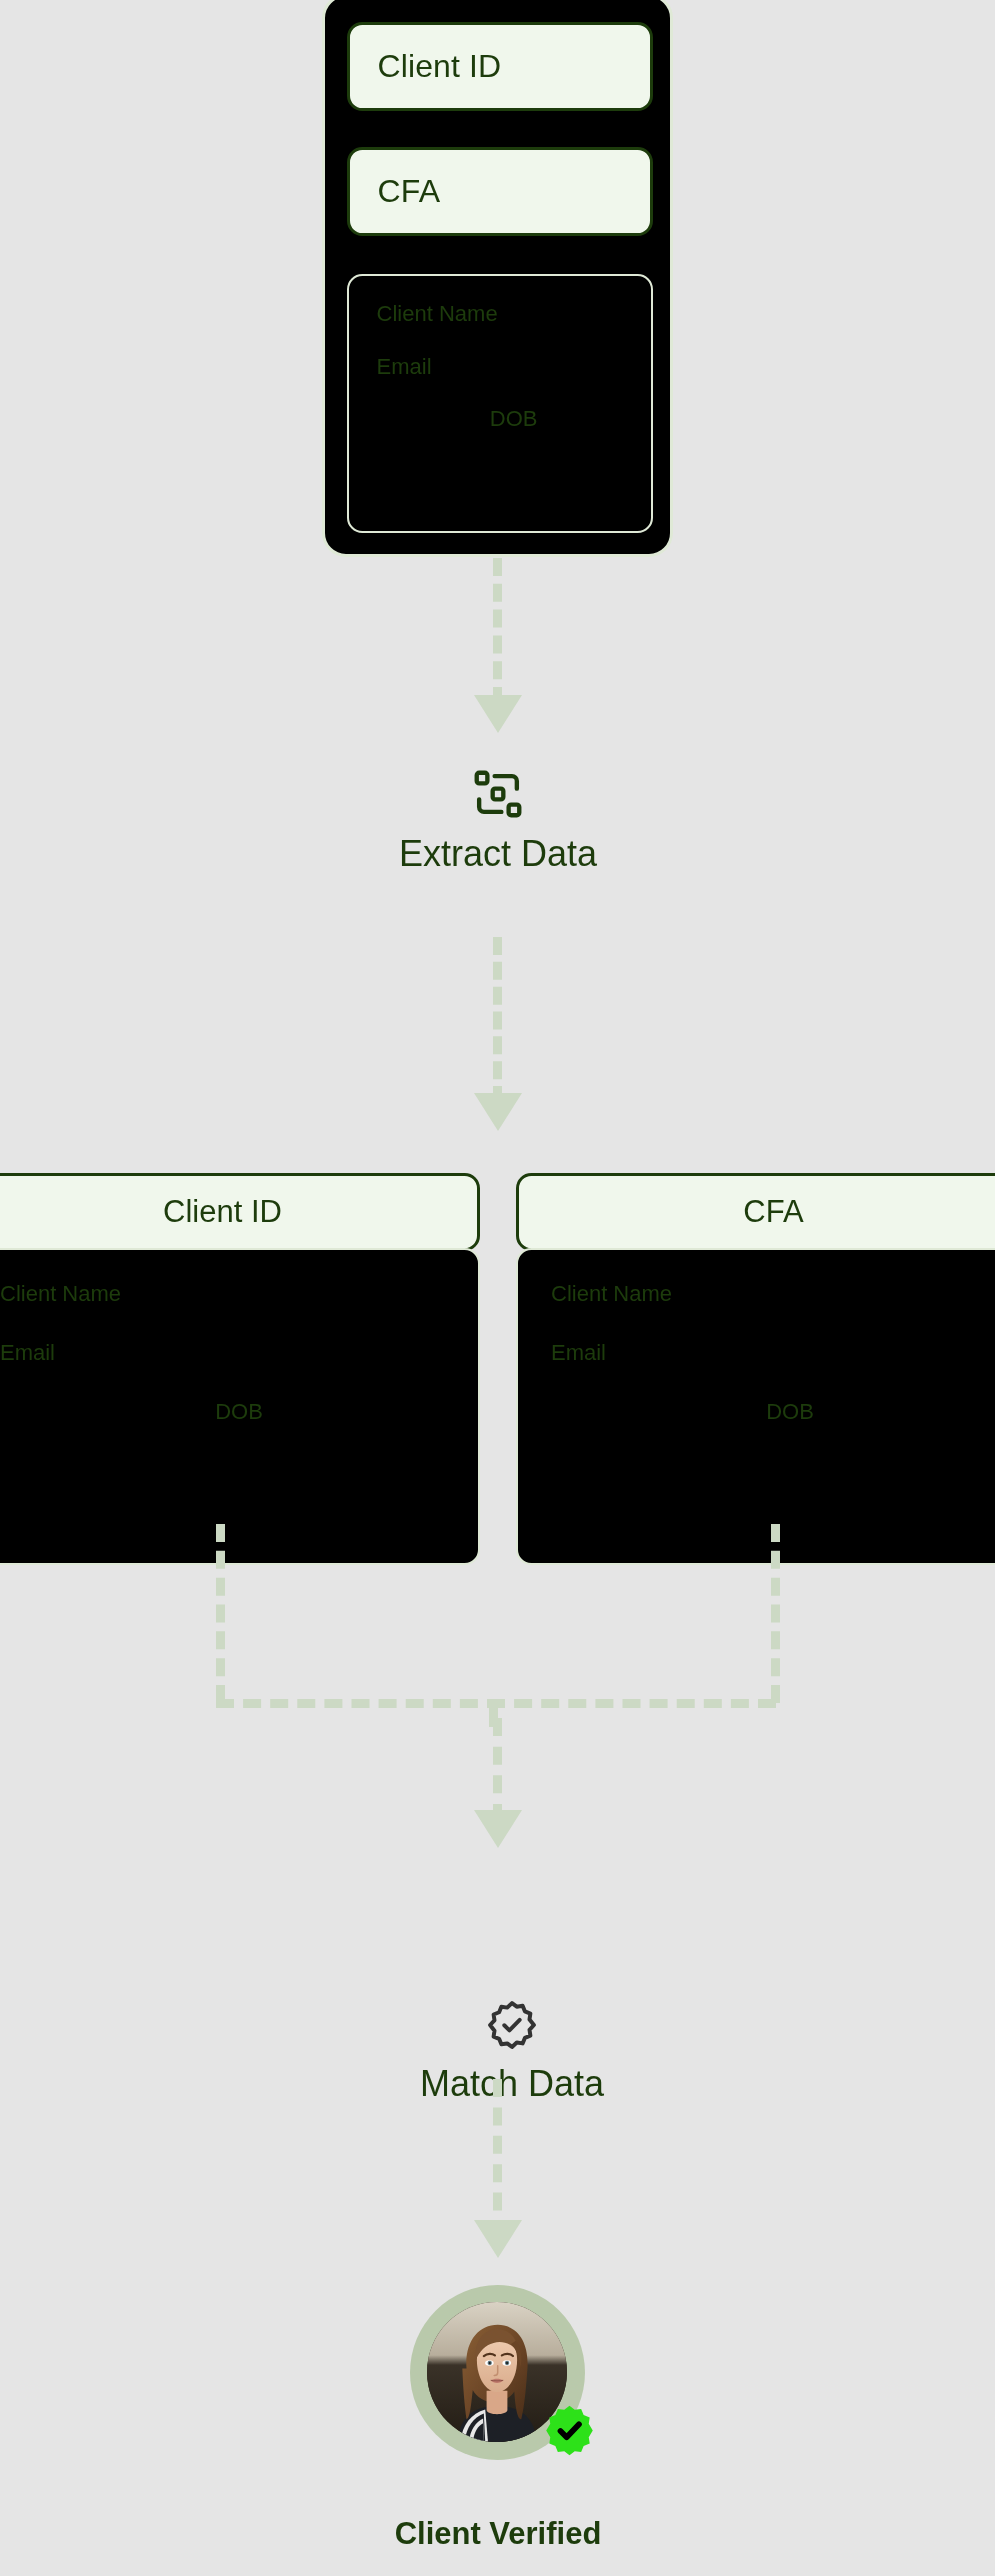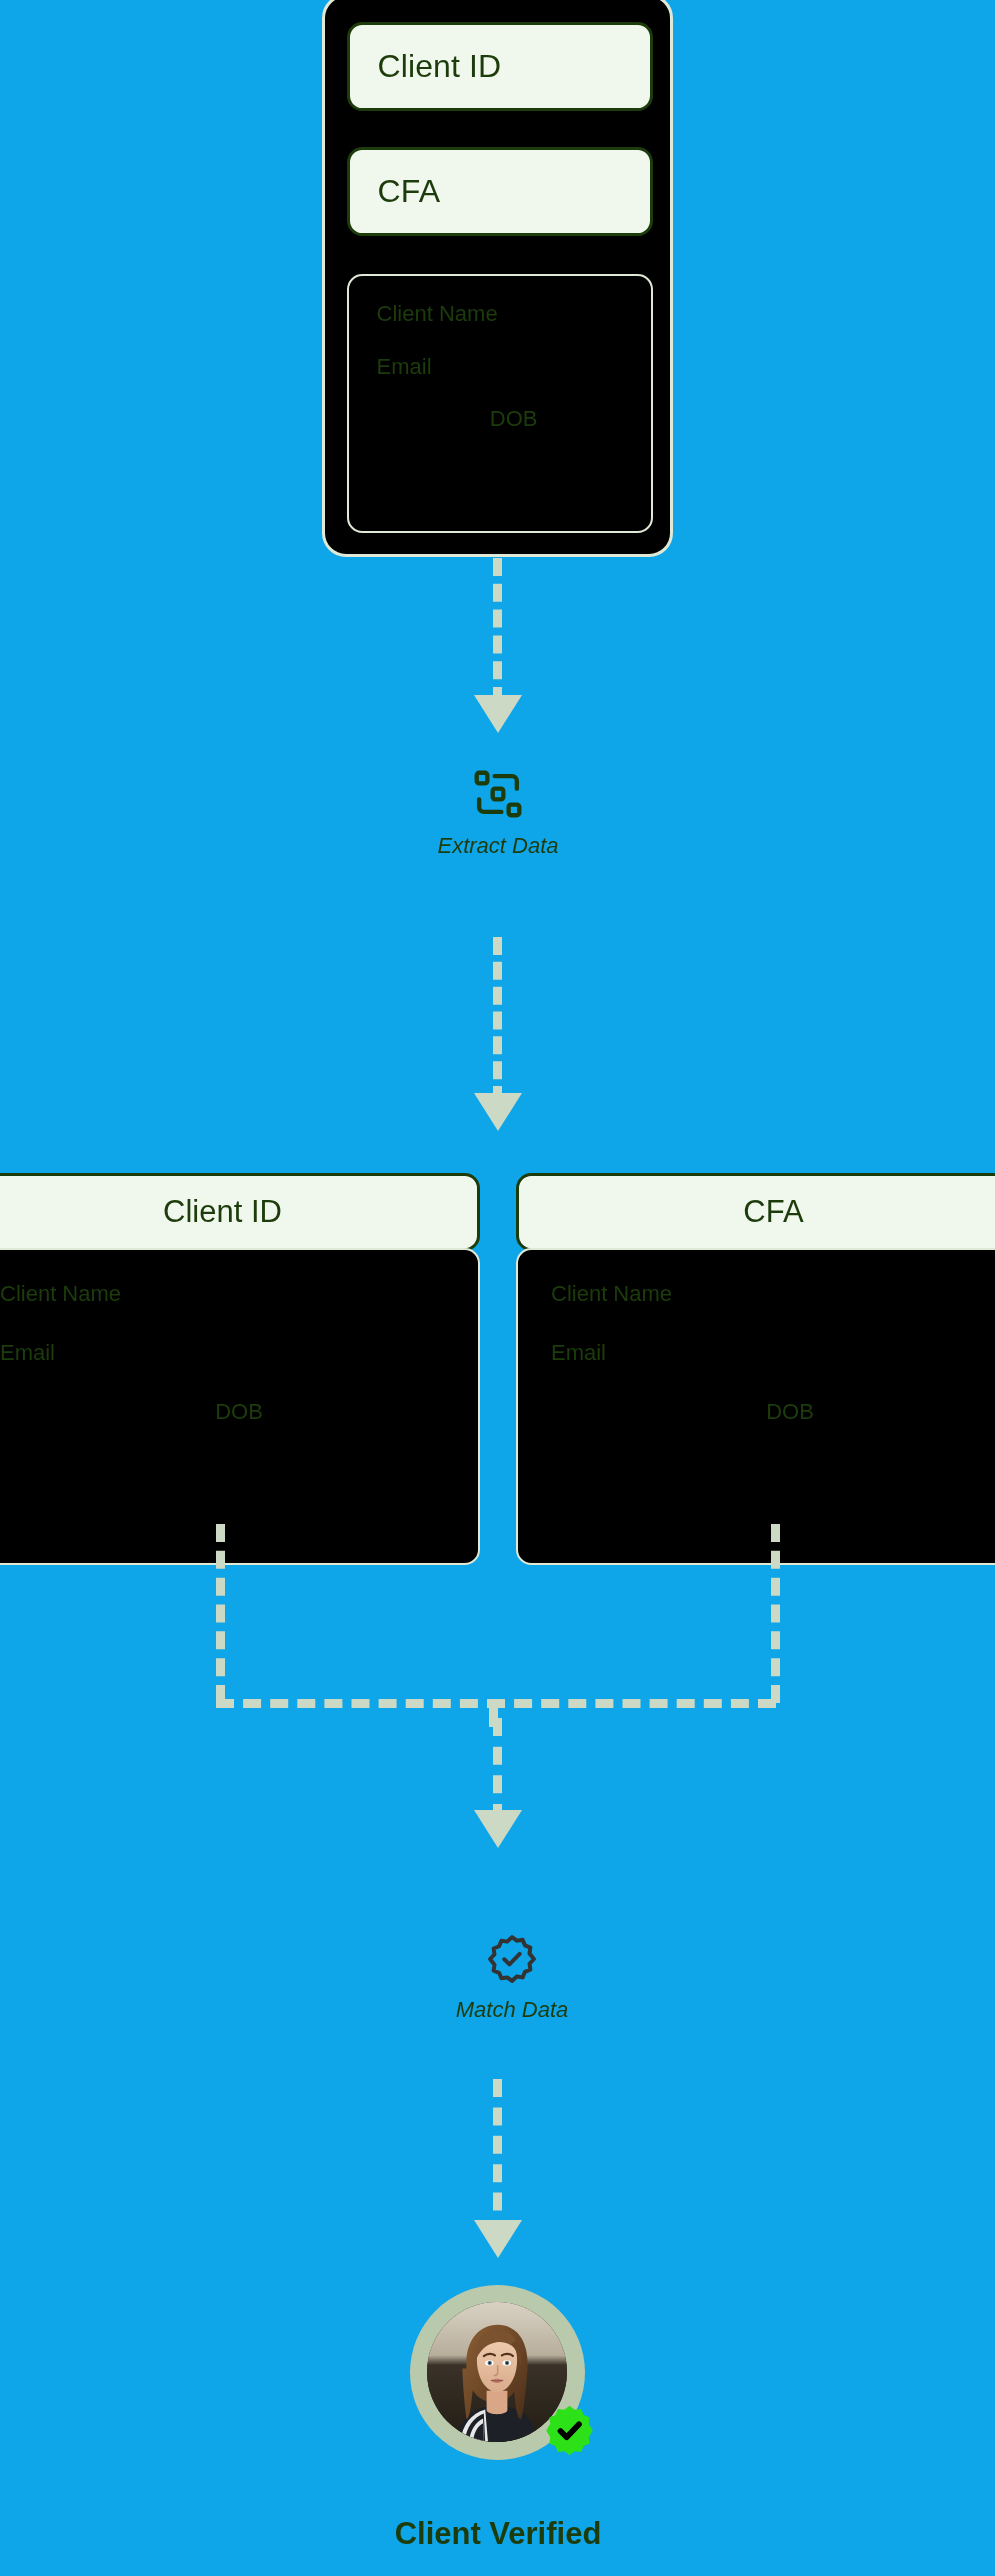--- a/index.html
+++ b/index.html
@@ -7,21 +7,21 @@
     background: #000;
     width: 996px;
     height: 2576px;
     overflow: hidden;
     font-family: "Liberation Sans", "DejaVu Sans", sans-serif;
   }
   #stage {
     position: relative;
     width: 996px;
     height: 2576px;
-    background: #0ea5e9;
+    background: #e5e5e5;
   }
 
   
   .source-card {
     position: absolute;
     left: 322px; top: -5.6px;
     width: 351px; height: 563px;
     border: 3.5px solid #dfe9d6;
     border-radius: 24px;
     background: #000;
@@ -90,23 +90,22 @@
   
   .step {
     position: absolute;
     width: 100%;
     text-align: center;
   }
   .step-icon { display: block; margin: 0 auto; }
   .step-label {
     display: block;
     margin-top: 9.7px;
-    font-size: 22px;
-    color: #1d3c0c;
-    font-style: italic;
+    font-size: 36px;
+    color: #1d3c0c;
   }
 
   
   .pair-card { position: absolute; }
   .pair-header {
     position: absolute;
     top: 0;
     height: 78px;
     background: #f0f7ec;
     border: 3.5px solid #1d3c0c;
@@ -237,21 +236,21 @@
   </div>
 
   <div class="vdash" style="left:216px; top:1524px; height:179px;"></div>
   <div class="vdash" style="left:771px; top:1524px; height:179px;"></div>
   <div class="hdash" style="left:216px; top:1699px; width:560px;"></div>
 
   <div class="vsolid" style="left:489px; top:1699px; height:28px;"></div>
   <div class="vdash" style="left:493px; top:1718px; height:104px;"></div>
   <div class="arrowhead" style="left:474px; top:1810px;"></div>
 
-  <div class="step" style="top:1931px;padding-left:28px;">
+  <div class="step" style="top:1997px;padding-left:28px;">
     <svg class="step-icon" width="56" height="56" viewBox="0 0 24 24" fill="none" stroke="#333333" stroke-width="1.7" stroke-linecap="round" stroke-linejoin="round">
       <path d="M12 2.6l2.05 1.55 2.5-.38.97 2.36 2.36.97-.38 2.5L21.4 12l-1.9 2.05.38 2.5-2.36.97-.97 2.36-2.5-.38L12 21.4l-2.05-1.5-2.5.38-.97-2.36-2.36-.97.38-2.5L2.6 12l1.9-2.0-.38-2.5 2.36-.97.97-2.36 2.5.38z"></path>
       <path d="M8.7 12.1l2.2 2.2 4.4-4.5"></path>
     </svg>
     <span class="step-label">Match Data</span>
   </div>
 
   <div class="vdash" style="left:493px; top:2079px; height:160px;"></div>
   <div class="arrowhead" style="left:474px; top:2220px;"></div>
 

